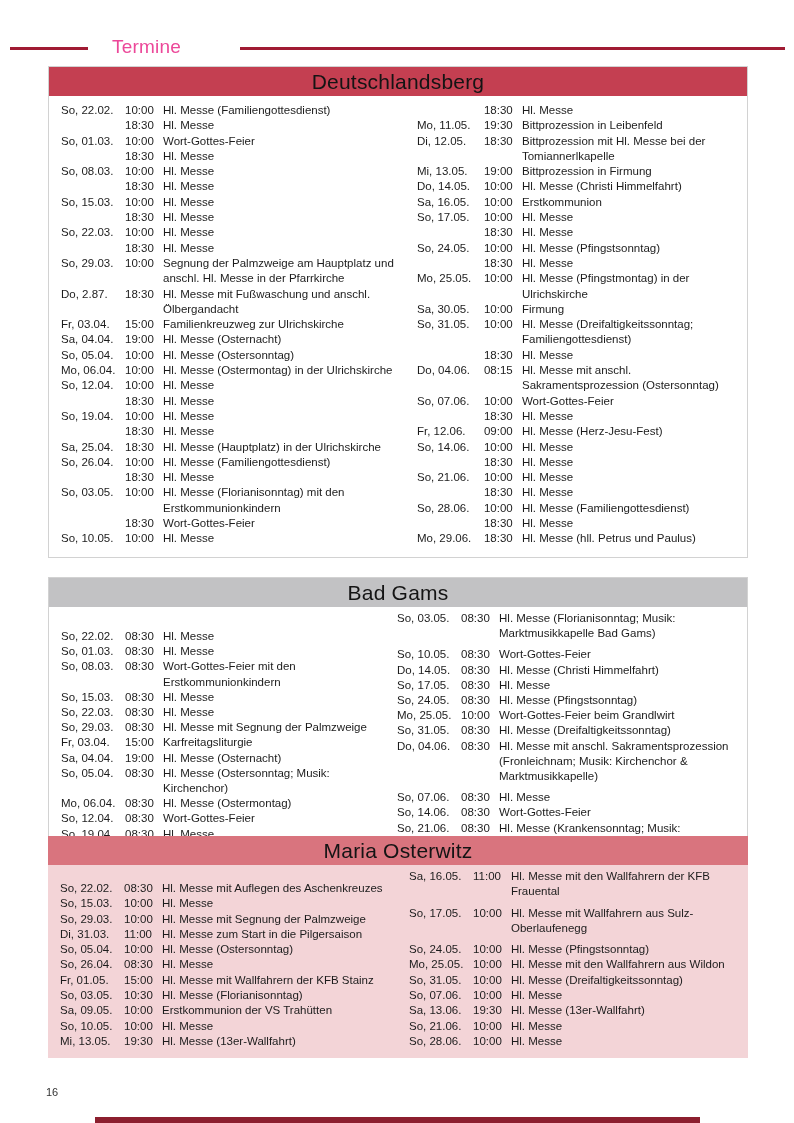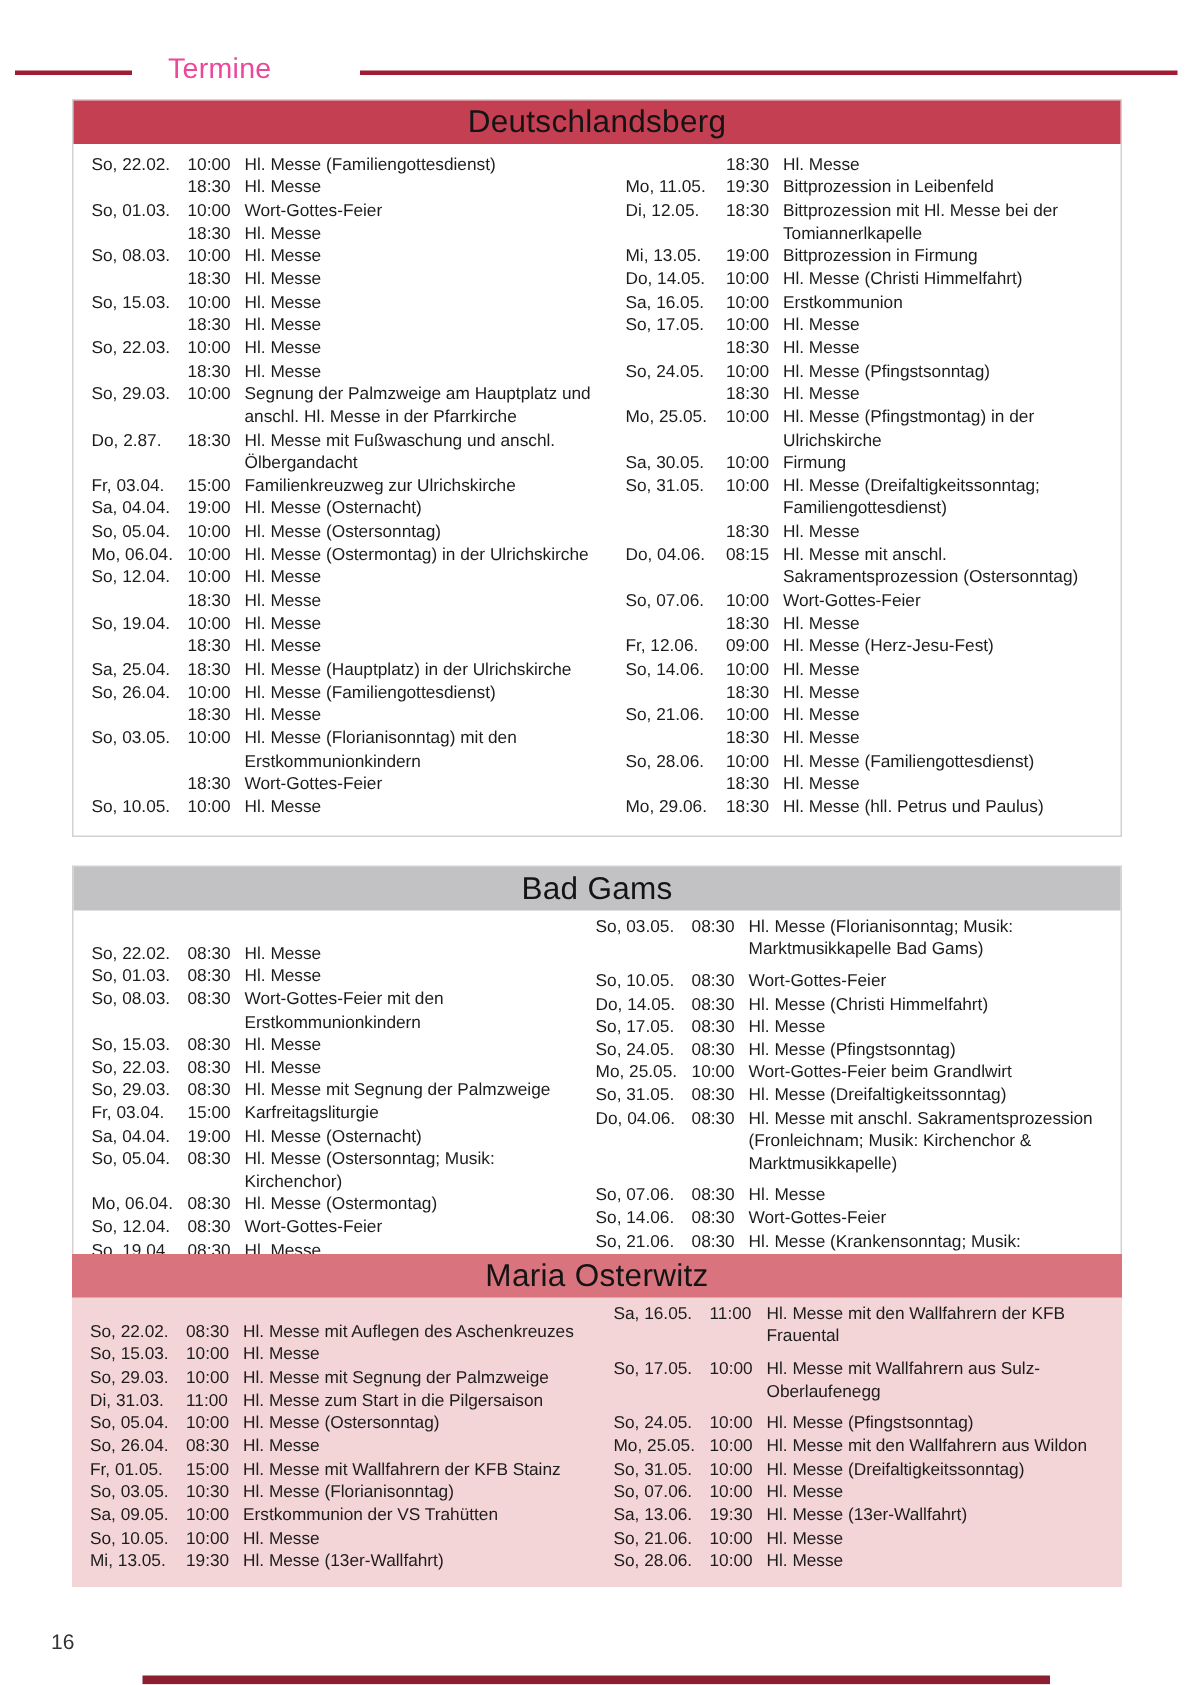--- a/index.html
+++ b/index.html
@@ -45,21 +45,21 @@
   .sec-bg .col-right{padding-left:0px;}
   .sec-mo .col-right{padding-left:12px;}
   .entry{display:flex;font-size:11.5px;line-height:15.3px;}
   .sec-bg .entry{line-height:15.2px;}
   .entry.gap{margin-top:6px;}
   .entry .d{flex:none;width:64px;}
   .sec-db .col-right .entry .d{width:67px;}
   .entry .t{flex:none;width:38px;}
   .entry .x{flex:1 1 auto;}
   
-  .pageno{position:absolute;left:34px;top:1086px;font-size:14px;color:#333;}
+  .pageno{position:absolute;left:46px;top:1086px;font-size:11px;color:#333;}
   .bottom-bar{position:absolute;left:95px;top:1117px;width:605px;height:6px;background:var(--bottom-bar,#8c1f2f);}
 </style>
 </head>
 <body>
 
 <div class="page">
 
   <span class="rule rule-left"></span>
   <div class="termine">Termine</div>
   <span class="rule rule-right"></span>

